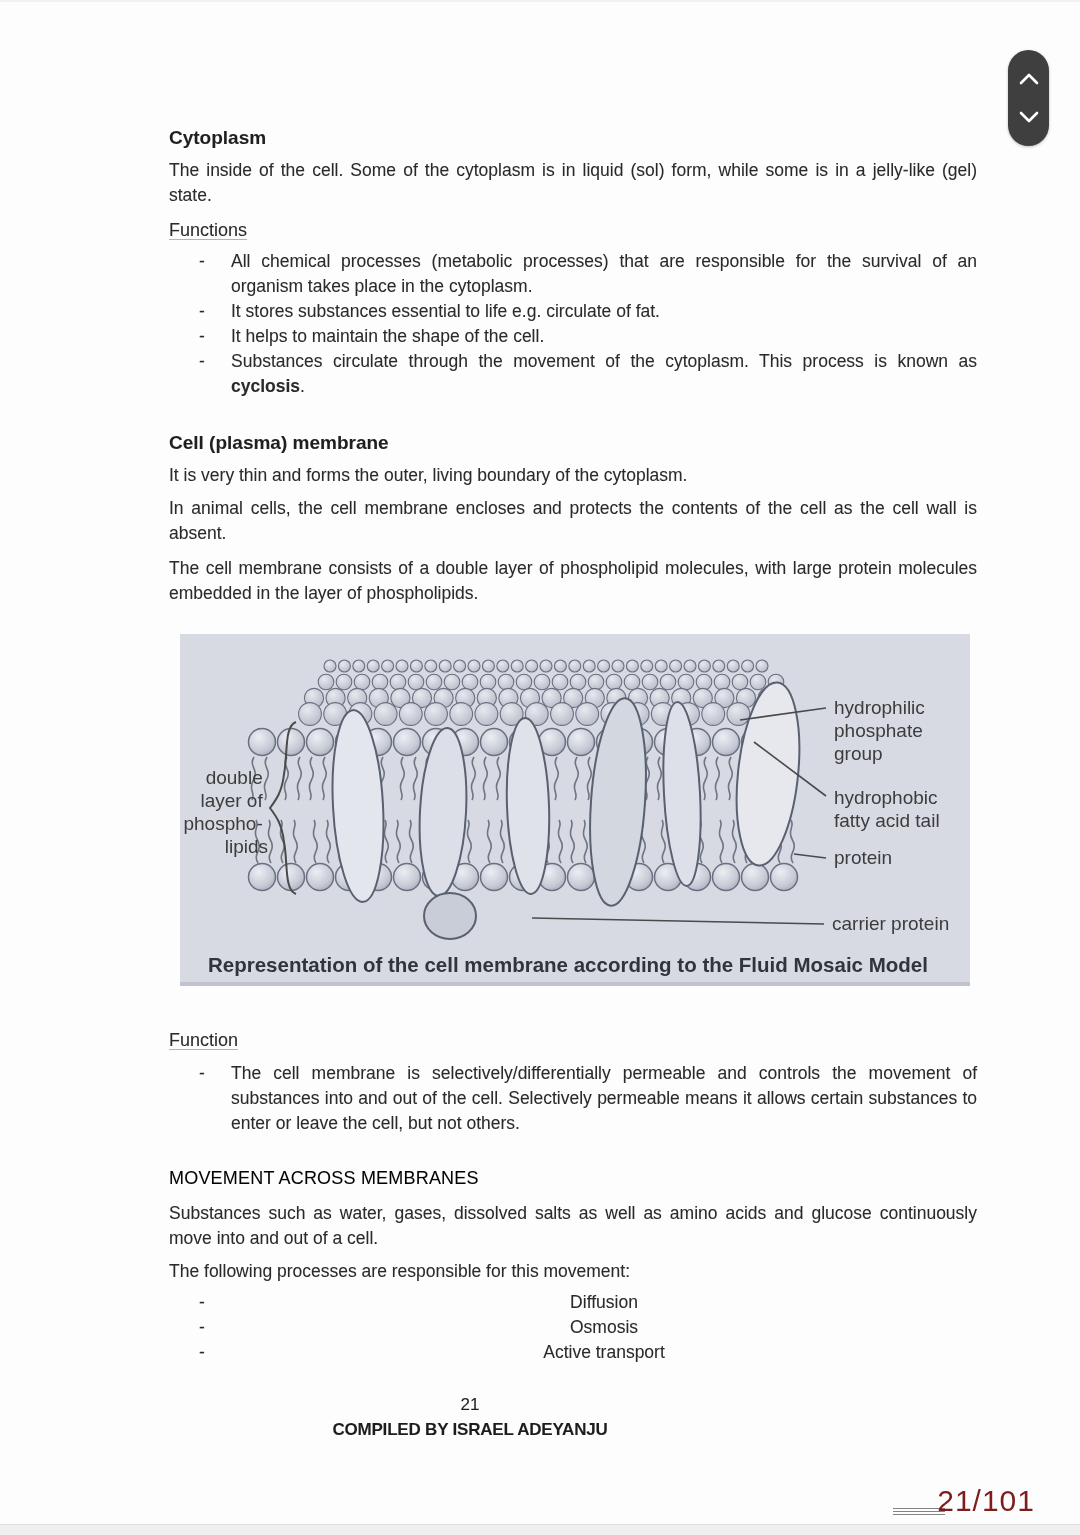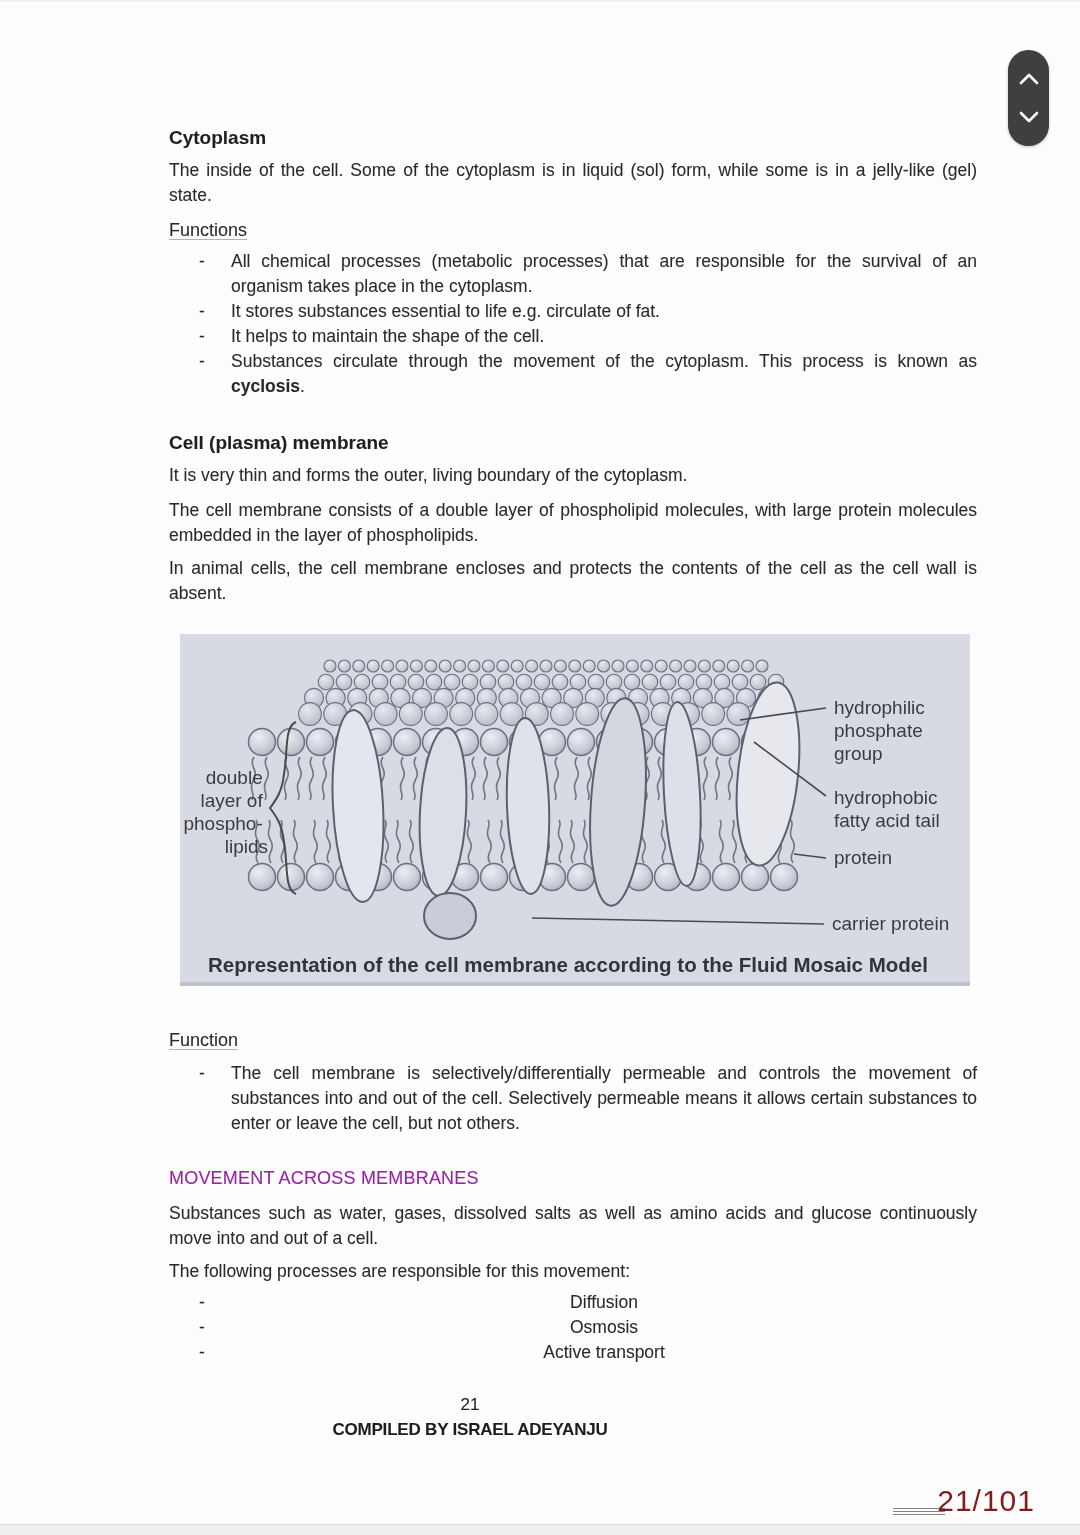--- a/index.html
+++ b/index.html
@@ -16,21 +16,21 @@
   .doc-column { position:absolute; left:137px; top:126px; width:808px; font-size:17.5px; line-height:25px; color:#2a2a2a;margin-left:32px; }
   .h-bold { font-size:19px; line-height:24px; font-weight:bold; color:#1f1f1f; }
   .h-underline { font-size:18px; font-weight:normal; text-decoration:underline; text-underline-offset:3px; }
   .para { text-align:justify; }
   .mt8 { margin-top:8px; } .mt10 { margin-top:10px; }
   ul.dash-list { list-style:none; margin-top:6px; }
   ul.dash-list li { display:flex; }
   ul.dash-list .dash { width:32px; flex:0 0 32px; padding-left:30px; box-sizing:content-box; }
   ul.dash-list .li-text { flex:1; text-align:justify; }
   ul.plain li .li-text { text-align:center; }
-  .caps-heading { font-size:18px; letter-spacing:.2px; color:#a21caf; }
+  .caps-heading { font-size:18px; letter-spacing:.2px; color:#000000; }
 
   
   .figure-wrap { margin-top:28px; margin-left:11px; width:830px; height:358px; position:relative; }
   .figure-wrap svg { display:block; }
 
   
   .footer-center { position:absolute; left:0; top:1393px; width:940px; text-align:center; color:#1d1d1d; }
   .footer-pageno { font-size:17px; line-height:24px; }
   .footer-compiled { font-size:17px; font-weight:bold; letter-spacing:-0.2px; line-height:26px; }
 
@@ -72,22 +72,22 @@
       <span class="li-text">It helps to maintain the shape of the cell.</span>
     </li>
     <li>
       <span class="dash">-</span>
       <span class="li-text"><span>Substances circulate through the movement of the cytoplasm. This process is known as </span><strong>cyclosis</strong><span>.</span></span>
     </li>
   </ul>
 
   <div class="h-bold" style="margin-top:32px;">Cell (plasma) membrane</div>
   <p class="mt8">It is very thin and forms the outer, living boundary of the cytoplasm.</p>
+  <p class="para mt8">In animal cells, the cell membrane encloses and protects the contents of the cell as the cell wall is absent.</p>
   <p class="para mt10">The cell membrane consists of a double layer of phospholipid molecules, with large protein molecules embedded in the layer of phospholipids.</p>
-  <p class="para mt8">In animal cells, the cell membrane encloses and protects the contents of the cell as the cell wall is absent.</p>
 
   <div class="figure-wrap">
     <svg id="figsvg" width="830" height="358" viewBox="0 0 830 358" xmlns="http://www.w3.org/2000/svg">
       <defs>
         <radialGradient id="headGrad" cx="38%" cy="32%" r="75%">
           <stop offset="0%" stop-color="#eceef3"></stop>
           <stop offset="70%" stop-color="#c6cad5"></stop>
           <stop offset="100%" stop-color="#a9adba"></stop>
         </radialGradient>
         <radialGradient id="headGradSm" cx="38%" cy="32%" r="75%">

